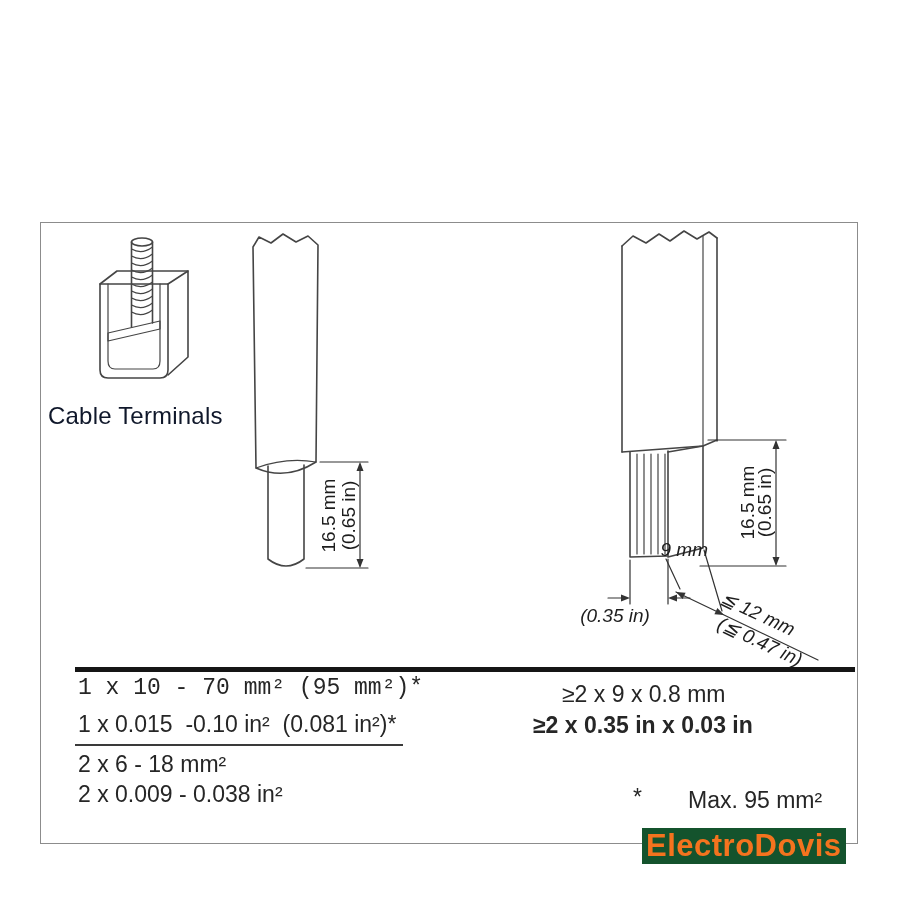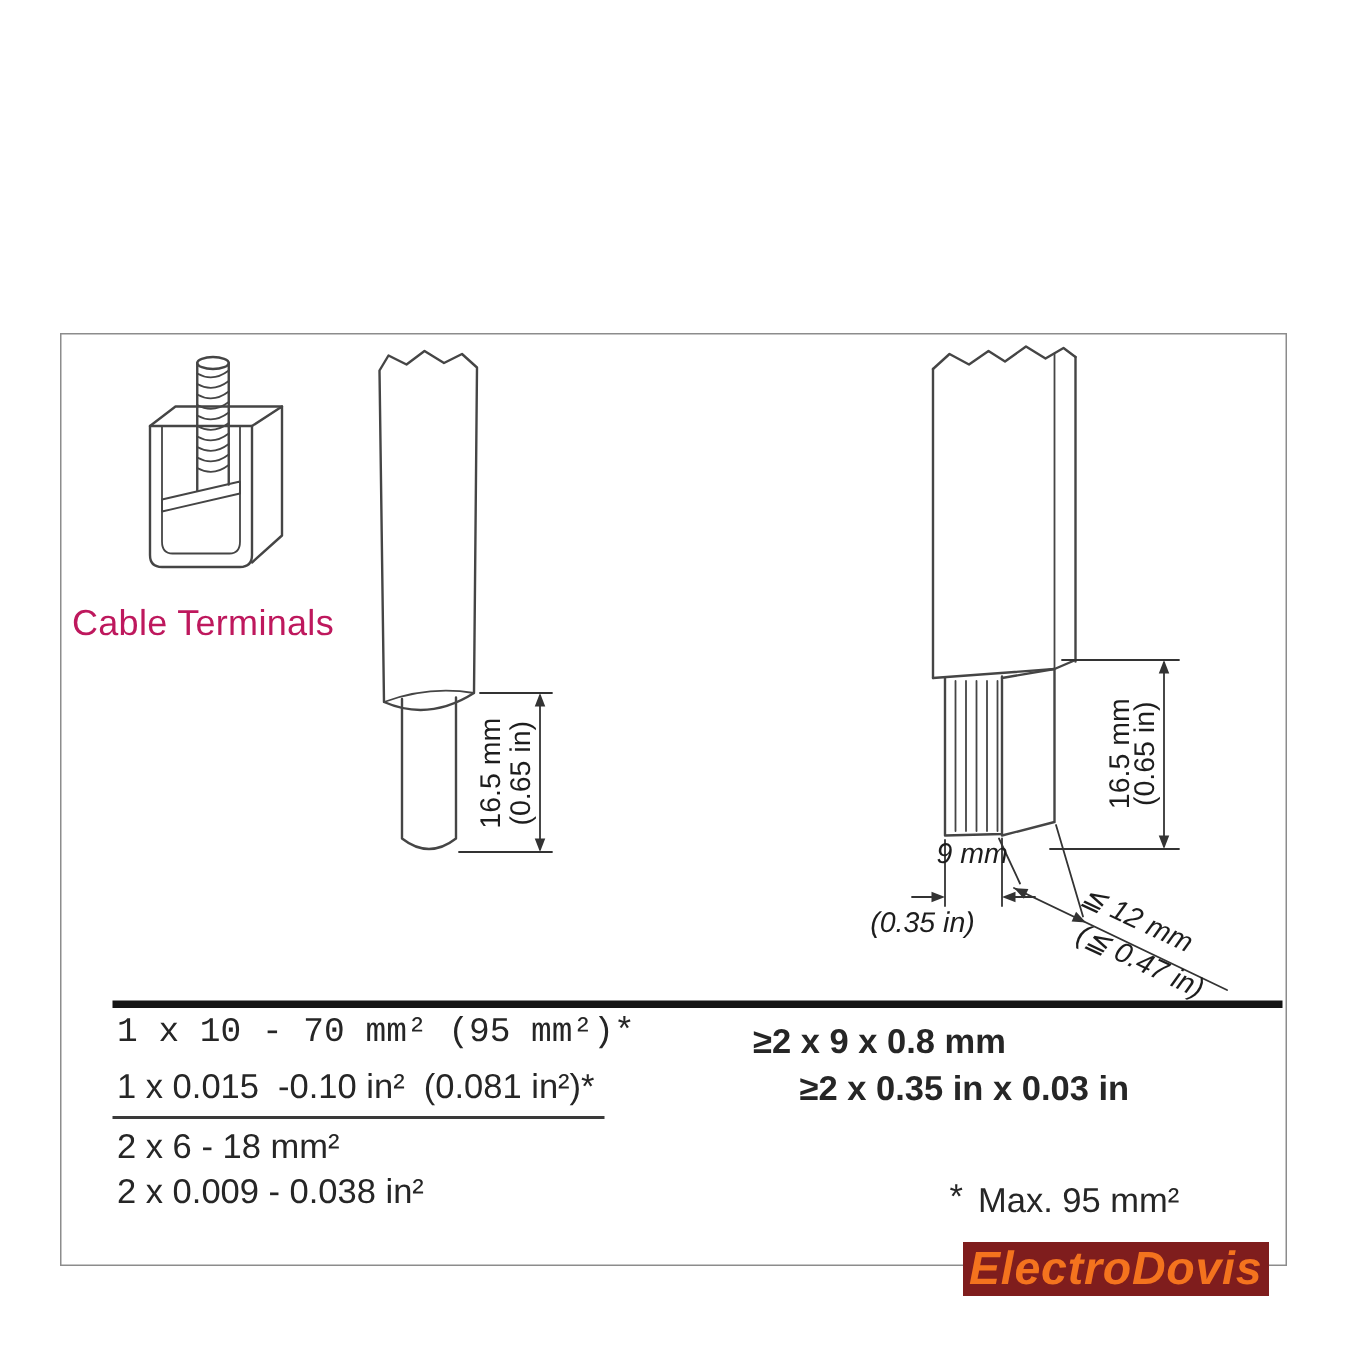--- a/index.html
+++ b/index.html
@@ -4,35 +4,35 @@
 <style>
   * { margin:0; padding:0; box-sizing:border-box; }
   html,body { width:900px; height:900px; background:#ffffff;
               font-family:"Liberation Sans", sans-serif; position:relative; overflow:hidden; }
   .abs { position:absolute; }
 
   #frame { left:40px; top:222px; width:818px; height:622px; border:1px solid #8c8c8c; background:#fff; }
 
   #lineart { left:0; top:0; pointer-events:none; }
 
-  .caption { font-size:24px; color:#be185d; letter-spacing:0.2px; }
+  .caption { font-size:24px; color:#0f172a; letter-spacing:0.2px; }
 
   .dim { font-size:19px; color:#1d1d1d; width:120px; height:19px; line-height:19px;
          text-align:center; white-space:nowrap; }
   .dim.v    { transform:rotate(-90deg); }
   .dim.diag { transform:rotate(25deg); font-style:italic; }
   .dim.flat { font-style:italic; }
 
   .rule-thick { background:#151515; height:5px; }
   .rule-thin  { background:#3a3a3a; height:2px; }
 
   .spec { font-size:23px; color:#262626; white-space:pre; }
 
-  #watermark { font-size:31px; font-weight:bold; color:#f4731e; background:#7f1d1d;
-               padding:0 4px; z-index:5; letter-spacing:0.5px;font-style:italic; }
+  #watermark { font-size:31px; font-weight:bold; color:#f4731e; background:#14532d;
+               padding:0 4px; z-index:5; letter-spacing:0.5px; }
 </style>
 </head>
 <body>
 
 <div class="abs" id="frame"></div>
 
 <svg class="abs" id="lineart" width="900" height="900" viewBox="0 0 900 900" fill="none" stroke="#454545" stroke-width="1.6" stroke-linecap="round" stroke-linejoin="round">
 
   <g>
 
@@ -94,34 +94,34 @@
 </svg>
 
 <div class="abs caption" style="left:48px; top:402px;">Cable Terminals</div>
 
 <div class="abs dim v" style="left:268px; top:506px;">16.5 mm</div>
 <div class="abs dim v" style="left:288px; top:506px;">(0.65 in)</div>
 
 <div class="abs dim v" style="left:687px; top:493px;">16.5 mm</div>
 <div class="abs dim v" style="left:704px; top:493px;">(0.65 in)</div>
 
-<div class="abs dim flat" style="left:588px; top:560px;">9 mm</div>
+<div class="abs dim flat" style="left:588px; top:540px;text-align:right;">9 mm</div>
 <div class="abs dim flat" style="left:555px; top:606px;">(0.35 in)</div>
 
 <div class="abs dim diag" style="left:698px; top:604px;">≦ 12 mm</div>
 <div class="abs dim diag" style="left:700px; top:632px;">(≦ 0.47 in)</div>
 
 <div class="abs rule-thick" style="left:75px; top:667px; width:780px;"></div>
 
 <div class="abs spec" style="left:78px; top:675px;font-family:Liberation Mono, monospace;">1 x 10 - 70 mm² (95 mm²)*</div>
-<div class="abs spec" style="left:502px; top:681px;font-weight:bold;">≥2 x 9 x 0.8 mm</div>
+<div class="abs spec" style="left:562px; top:681px;">≥2 x 9 x 0.8 mm</div>
 <div class="abs spec" style="left:78px; top:711px;">1 x 0.015  -0.10 in²  (0.081 in²)*</div>
 <div class="abs spec" style="left:533px; top:712px;font-weight:bold;">≥2 x 0.35 in x 0.03 in</div>
 
 <div class="abs rule-thin" style="left:75px; top:744px; width:328px;"></div>
 
 <div class="abs spec" style="left:78px; top:751px;">2 x 6 - 18 mm²</div>
 <div class="abs spec" style="left:78px; top:781px;">2 x 0.009 - 0.038 in²</div>
 
 <div class="abs spec" style="left:633px; top:784px;">*</div>
-<div class="abs spec" style="left:652px; top:787px;">Max. 95 mm²</div>
+<div class="abs spec" style="left:688px; top:787px;">Max. 95 mm²</div>
 
 <div class="abs" id="watermark" style="left:642px; top:828px;">ElectroDovis</div>
 
 </body></html>

